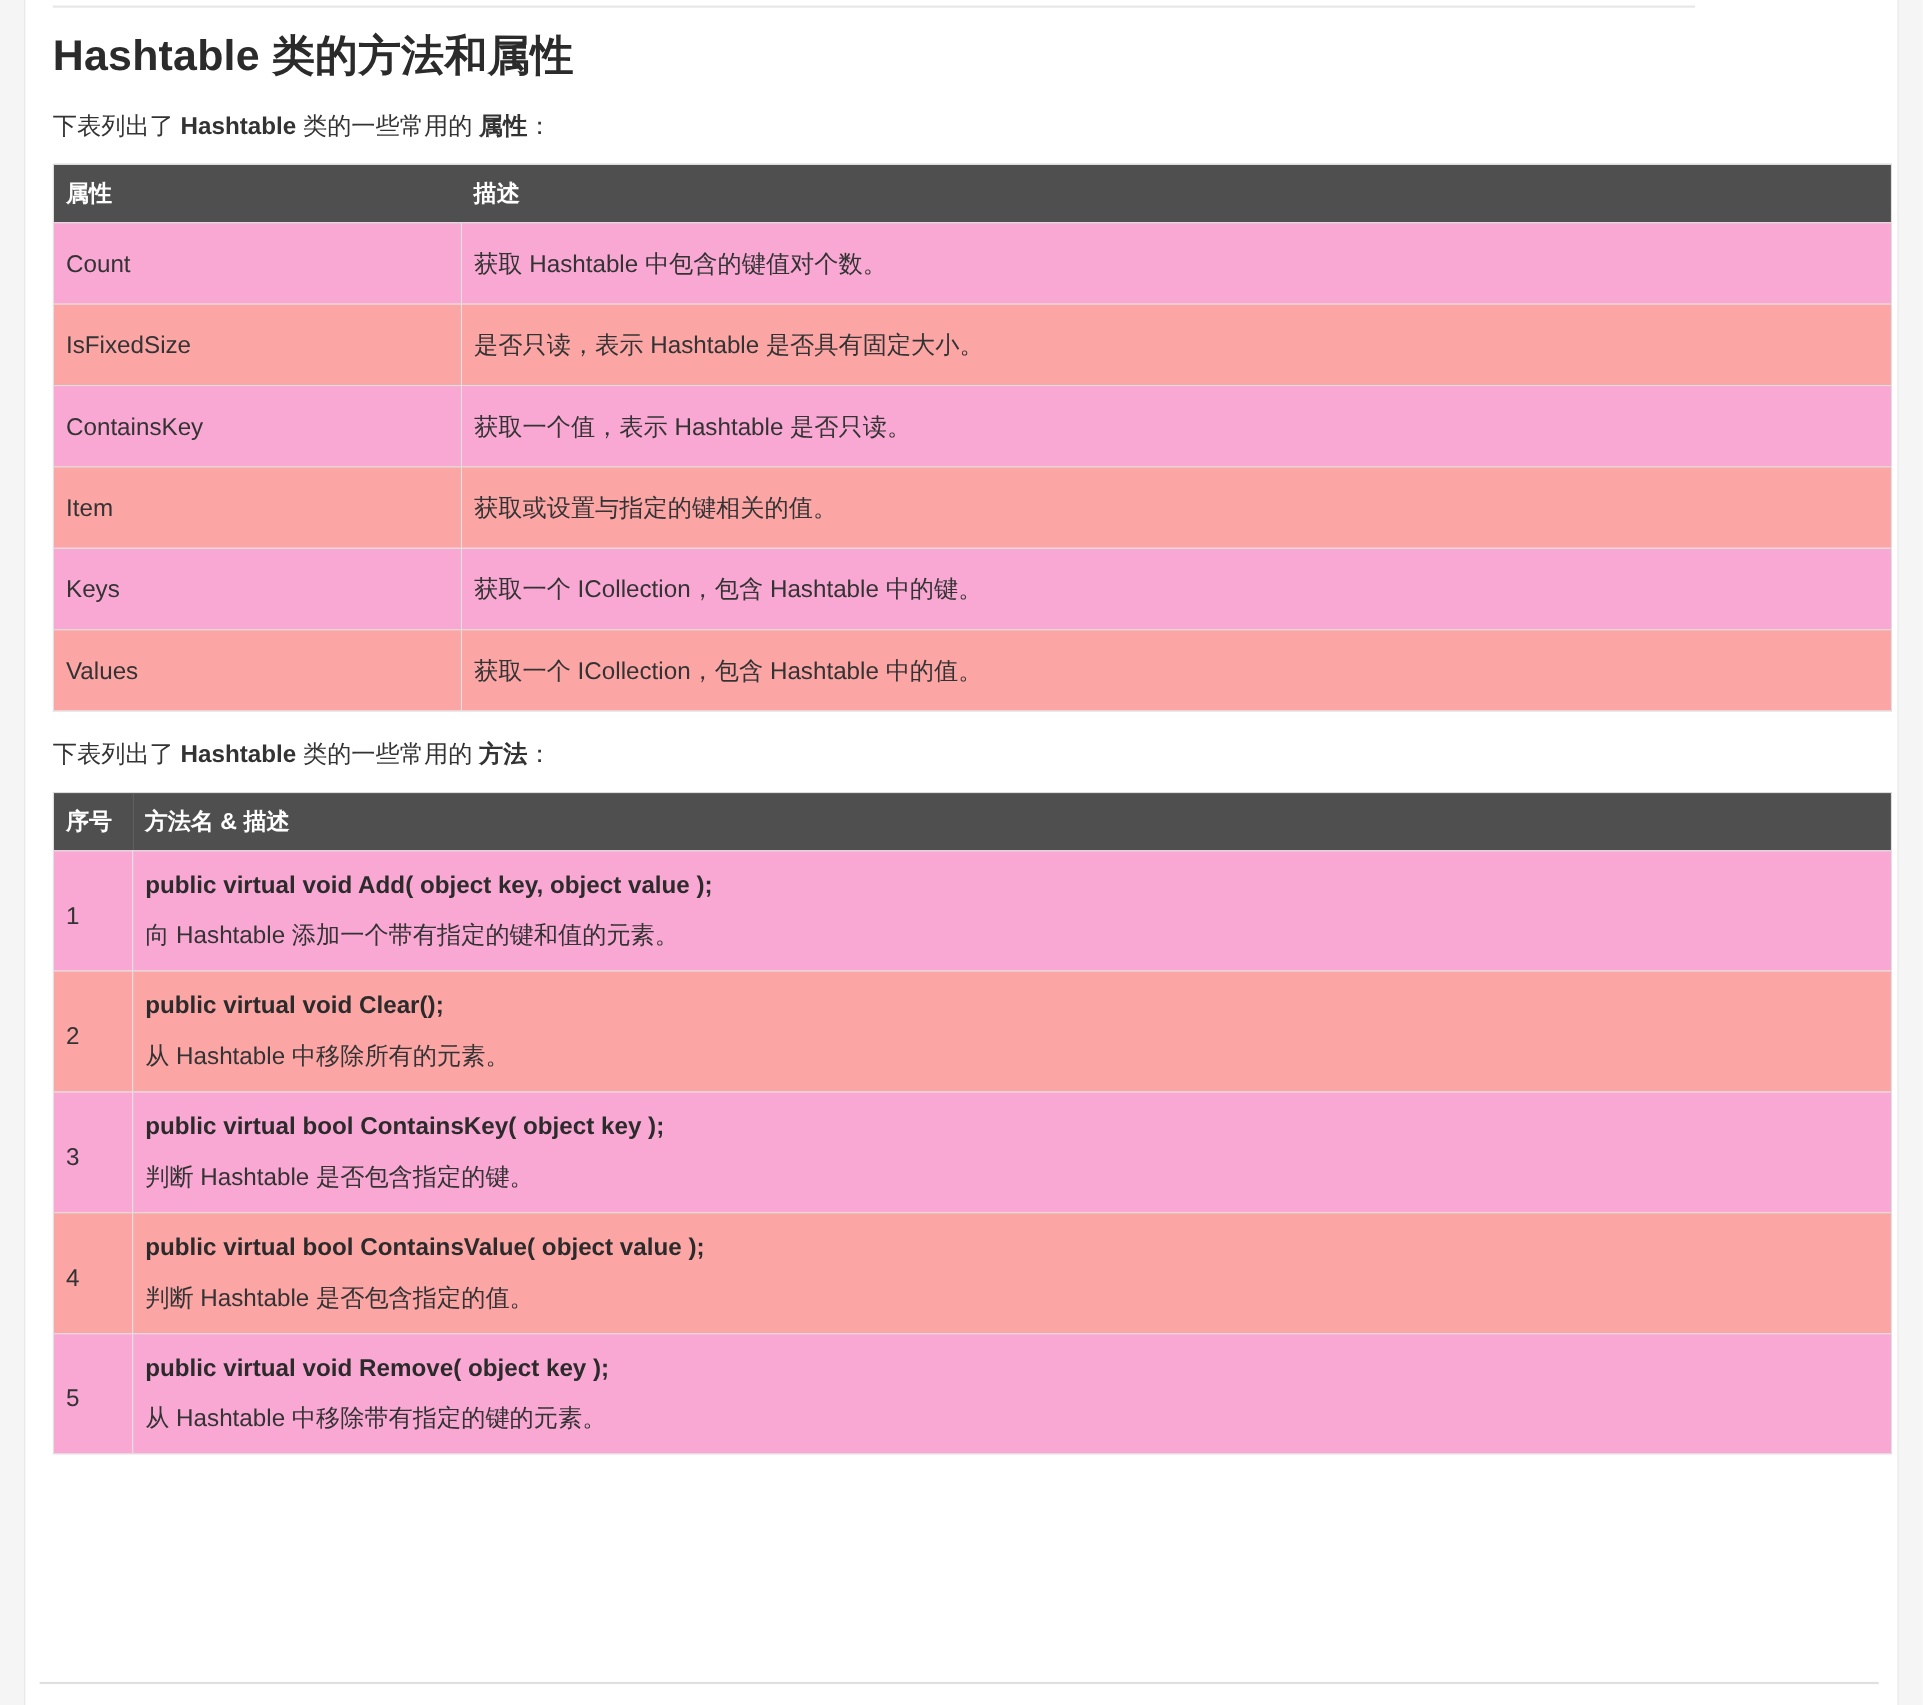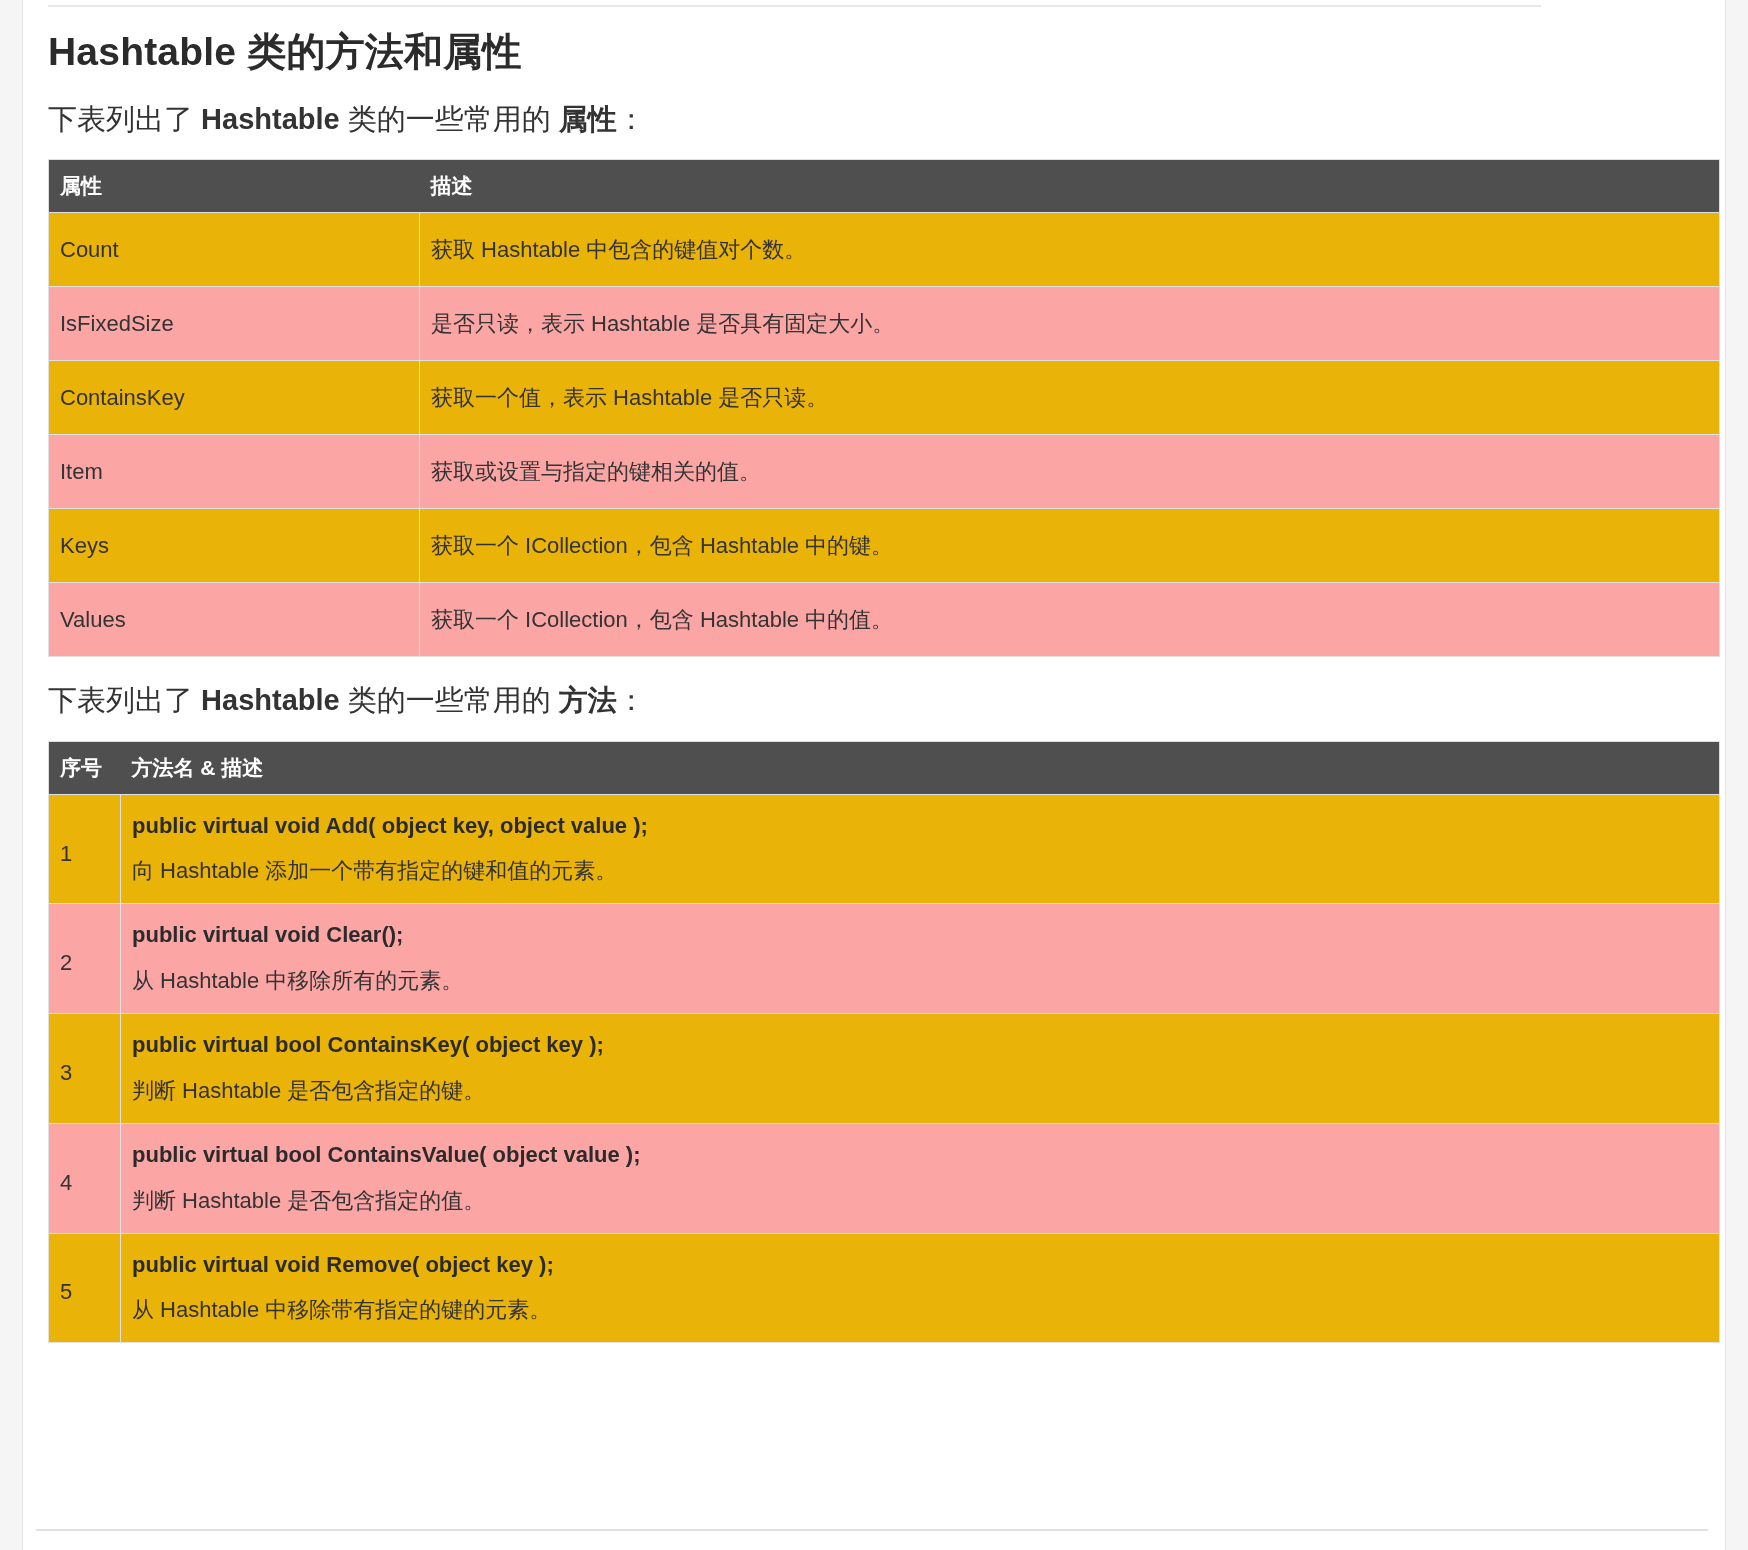--- a/index.html
+++ b/index.html
@@ -74,21 +74,21 @@
   h1.page-title {
     font-size: 39px;
     font-weight: bold;
     line-height: 1.2;
     color: #2b2b2b;
     margin: 22px 0 0 0;
     letter-spacing: 0.2px;
   }
 
   p.lead {
-    font-size: 29px;
+    font-size: 22px;
     line-height: 1.5;
     color: #333333;
     margin: 22px 0 18px 0;
   }
   p.lead b { font-weight: bold; }
 
   table.doc-table {
     border-collapse: collapse;
     width: 1672px;
     table-layout: fixed;
@@ -107,21 +107,21 @@
     vertical-align: middle;
   }
   table.doc-table td {
     border: 1px solid #e0e0e0;
     font-size: 22px;
     color: #333333;
     padding: 16px 11px;
     vertical-align: middle;
     line-height: 1.5;
   }
-  table.doc-table tbody tr.odd td { background: #eab308; }
+  table.doc-table tbody tr.odd td { background: #f9a8d4; }
   table.doc-table tbody tr.even td { background: #fca5a5; }
 
   
   .prop-col-1 { width: 371px; }
   .prop-col-2 { width: auto; }
   .props-table td { height: 74px; }
 
   
   .meth-col-1 { width: 72px; }
   .meth-col-2 { width: auto; }

